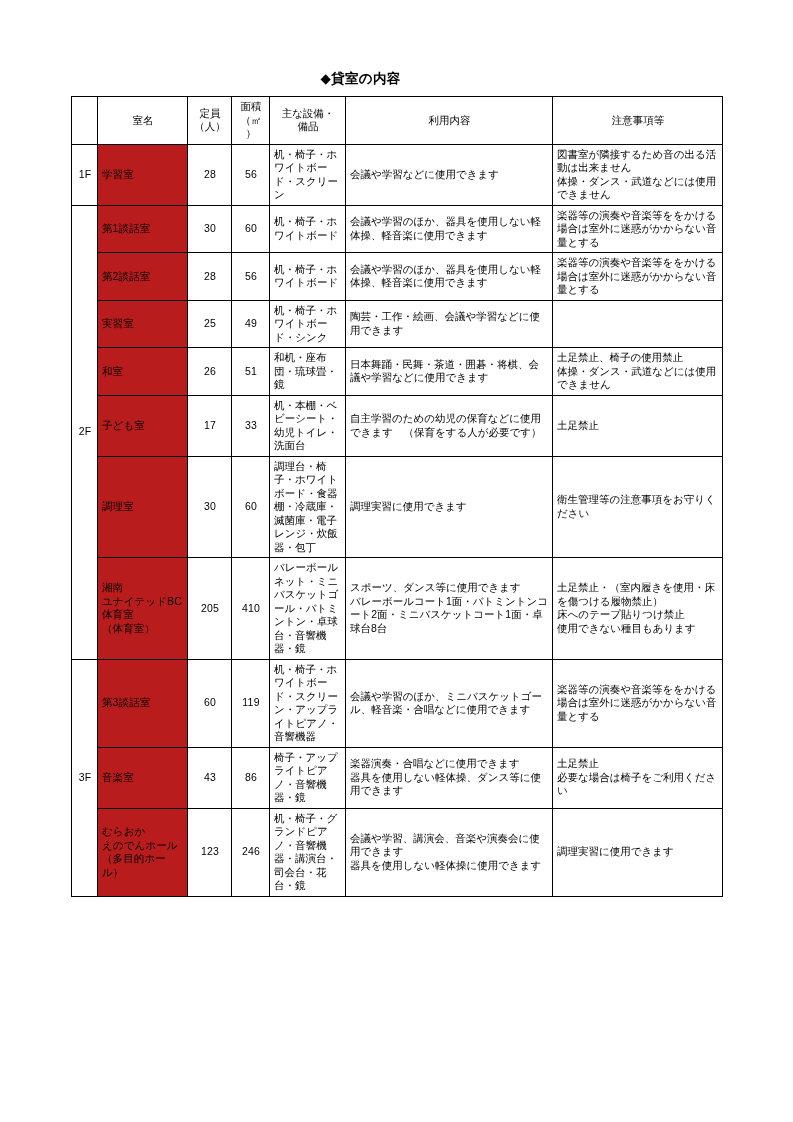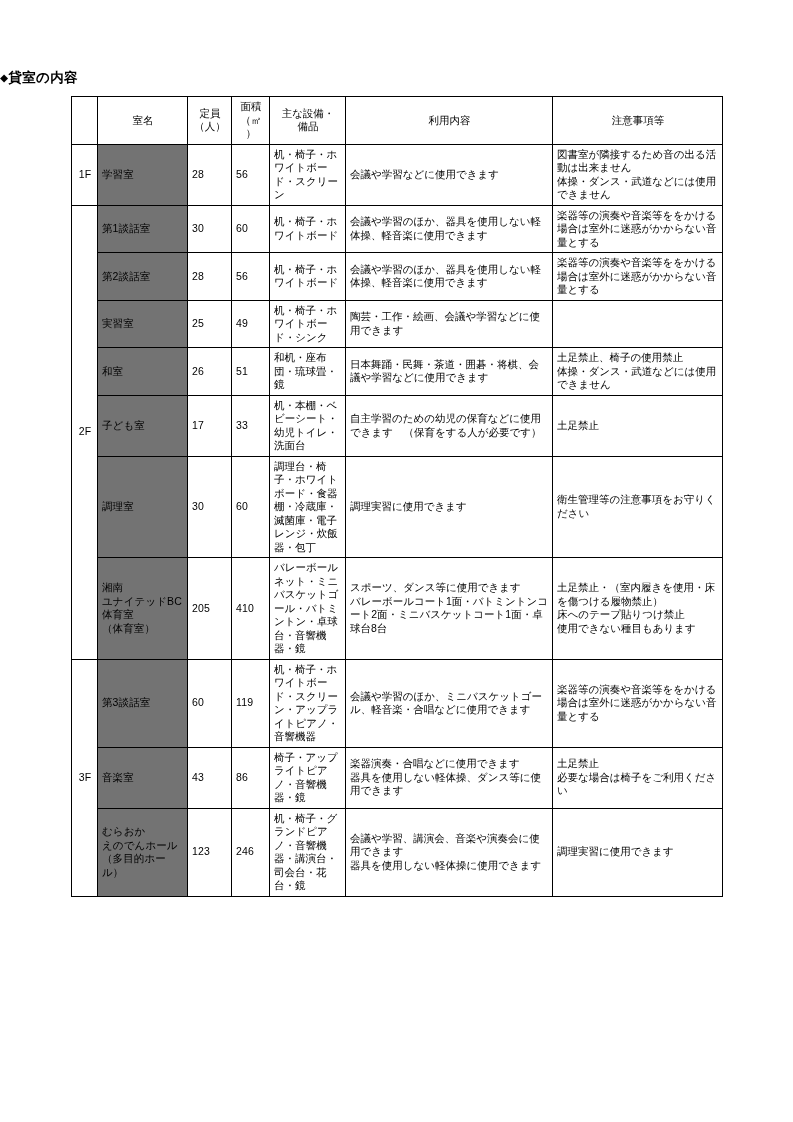--- a/index.html
+++ b/index.html
@@ -22,25 +22,25 @@
     top: 0;
     width: 793px;
     height: 1122px;
   }
 
   .doc-title {
     position: absolute;
     left: 0;
     top: 70px;
     width: 721px;
+    text-align: center;
     font-size: 13.5px;
     font-weight: 700;
     letter-spacing: 0.3px;
     line-height: 18px;
-    font-family: Liberation Mono, monospace;
   }
 
   table.rooms {
     position: absolute;
     left: 71px;
     top: 96px;
     border-collapse: collapse;
     table-layout: fixed;
     width: 651px;
     background: #ffffff;
@@ -77,28 +77,28 @@
 
   td.floor {
     text-align: center;
     vertical-align: middle;
     font-size: 11px;
     letter-spacing: 0.2px;
     margin-left: 38px;
   }
 
   td.room {
-    background: #737373;
+    background: #b91c1c;
     vertical-align: middle;
     white-space: pre-line;
     letter-spacing: 0.1px;
   }
 
   td.num {
-    text-align: left;
+    text-align: center;
     vertical-align: middle;
     padding-right: 5px;
     font-size: 11.5px;
     letter-spacing: 0.2px;
   }
 
   td.equip {
     vertical-align: middle;
     line-height: 13.5px;
   }

